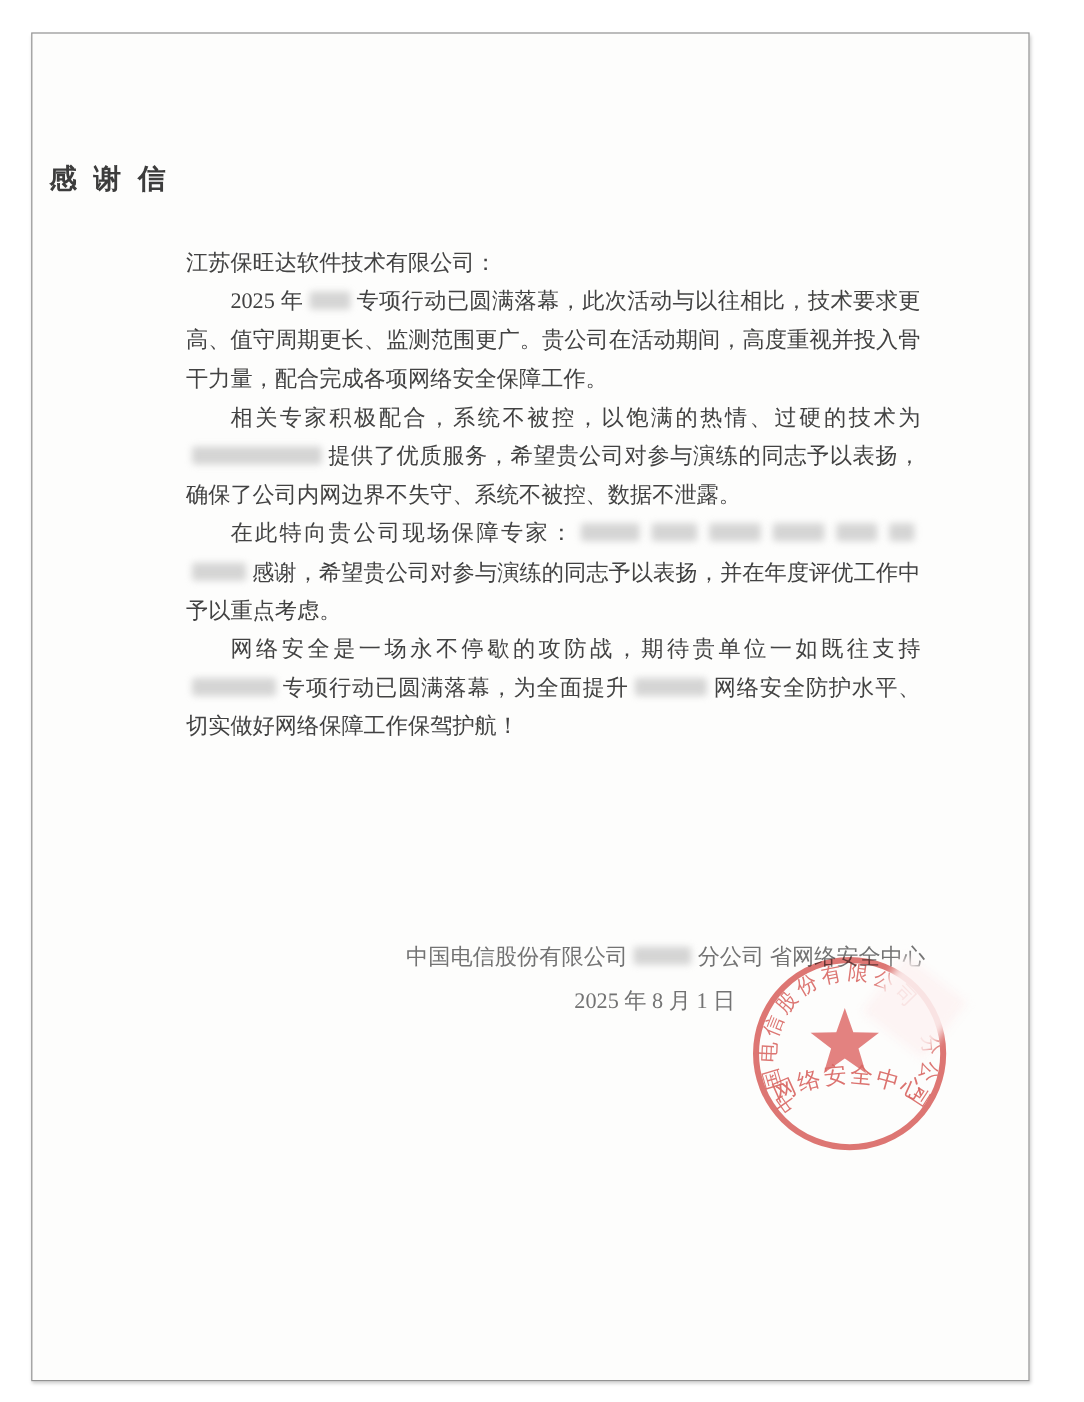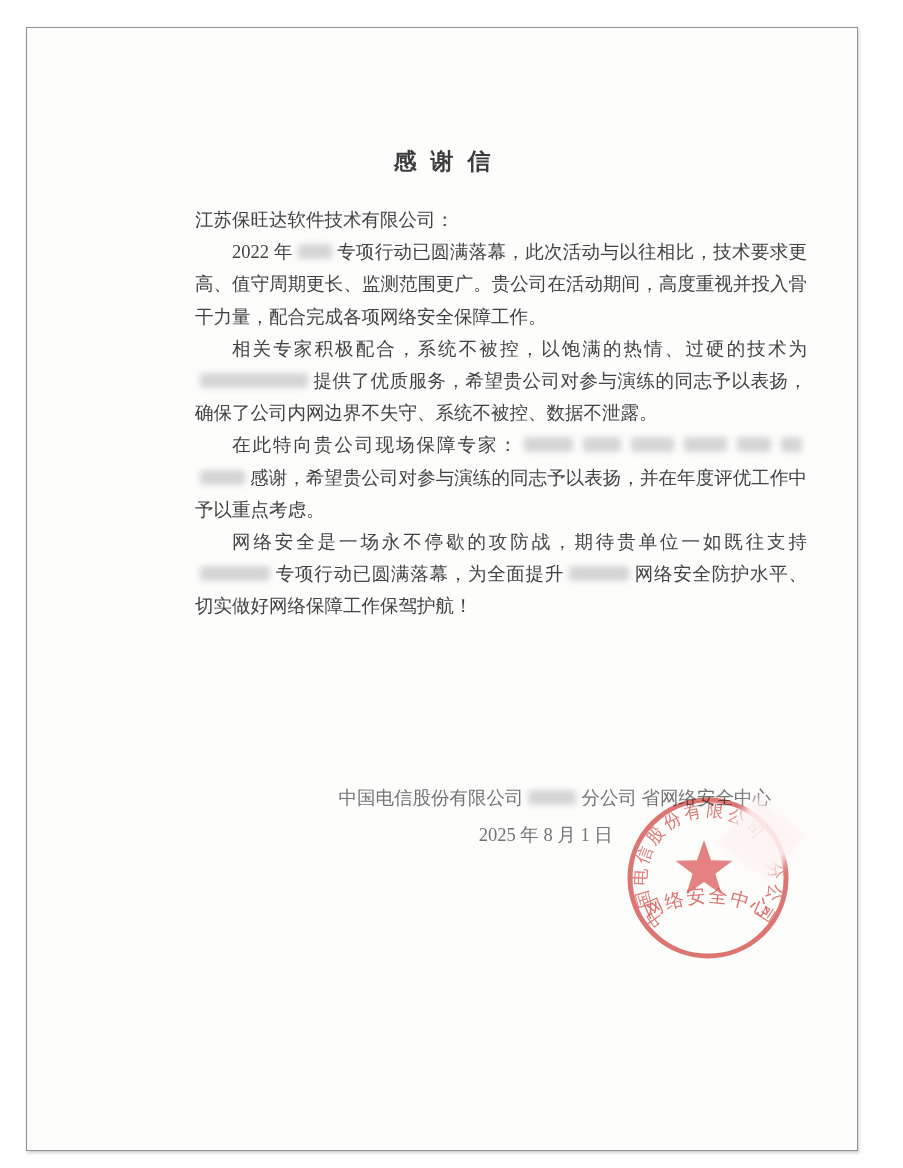--- a/index.html
+++ b/index.html
@@ -6,29 +6,28 @@
   body{
     width:903px;height:1168px;position:relative;background:#ffffff;
     font-family:"Liberation Serif", serif;overflow:hidden;
   }
   .page{
     position:absolute;left:26px;top:27px;width:830px;height:1122px;
     background:#fdfdfc;border:1px solid #929292;
     box-shadow:1px 2px 3px rgba(0,0,0,0.20);
   }
   .title{
-    position:absolute;top:118px;left:0;width:100%;text-align:center;
+    position:absolute;top:106px;left:0;width:100%;text-align:left;
     font-size:23px;font-weight:600;letter-spacing:14px;text-indent:14px;
     color:#3c3c3c;
   }
   .letter-body{
     position:absolute;left:128px;top:176px;width:612px;
     font-size:18.5px;line-height:32.2px;color:#424242;
     text-align:justify;
-    margin-left:40px;
   }
   .salutation{margin:0;text-indent:0;}
   .para{margin:0;text-indent:37px;}
   .redact{
     display:inline-block;height:15px;border-radius:2px;
     background:#b4b4b4;opacity:0.55;filter:blur(3px);
     margin:0 5px;vertical-align:-1px;
   }
   .signoff{
     position:absolute;top:752px;right:86px;text-align:right;
@@ -49,21 +48,21 @@
 </head>
 <body>
 
 <div class="page">
 
   <div class="title">感谢信</div>
 
   <div class="letter-body">
     <p class="salutation">江苏保旺达软件技术有限公司：</p>
     <div>
-        <p class="para"><span>2022 年</span><span class="redact" style="width: 34px;"></span><span>专项行动已圆满落幕，此次活动与以往相比，技术要求更高、值守周期更长、监测范围更广。贵公司在活动期间，高度重视并投入骨干力量，配合完成各项网络安全保障工作。</span></p>
+        <p class="para"><span>2025 年</span><span class="redact" style="width: 34px;"></span><span>专项行动已圆满落幕，此次活动与以往相比，技术要求更高、值守周期更长、监测范围更广。贵公司在活动期间，高度重视并投入骨干力量，配合完成各项网络安全保障工作。</span></p>
         <p class="para"><span>相关专家积极配合，系统不被控，以饱满的热情、过硬的技术为</span><span class="redact" style="width: 108px;"></span><span>提供了优质服务，希望贵公司对参与演练的同志予以表扬，确保了公司内网边界不失守、系统不被控、数据不泄露。</span></p>
         <p class="para"><span>在此特向贵公司现场保障专家：</span><span class="redact" style="width: 49px;"></span><span class="redact" style="width: 38px;"></span><span class="redact" style="width: 43px;"></span><span class="redact" style="width: 43px;"></span><span class="redact" style="width: 34px;"></span><span class="redact" style="width: 21px;"></span><span class="redact" style="width: 45px;"></span><span>感谢，希望贵公司对参与演练的同志予以表扬，并在年度评优工作中予以重点考虑。</span></p>
         <p class="para"><span>网络安全是一场永不停歇的攻防战，期待贵单位一如既往支持</span><span class="redact" style="width: 70px;"></span><span>专项行动已圆满落幕，为全面提升</span><span class="redact" style="width: 60px;"></span><span>网络安全防护水平、切实做好网络保障工作保驾护航！</span></p>
       </div>
   </div>
 
   <div class="signoff">
     <div class="sig-line"><span>中国电信股份有限公司</span><span class="redact" style="width: 48px;"></span><span>分公司 省网络安全中心</span></div>
     <div class="date-line">2025 年 8 月 1 日</div>
   </div>

